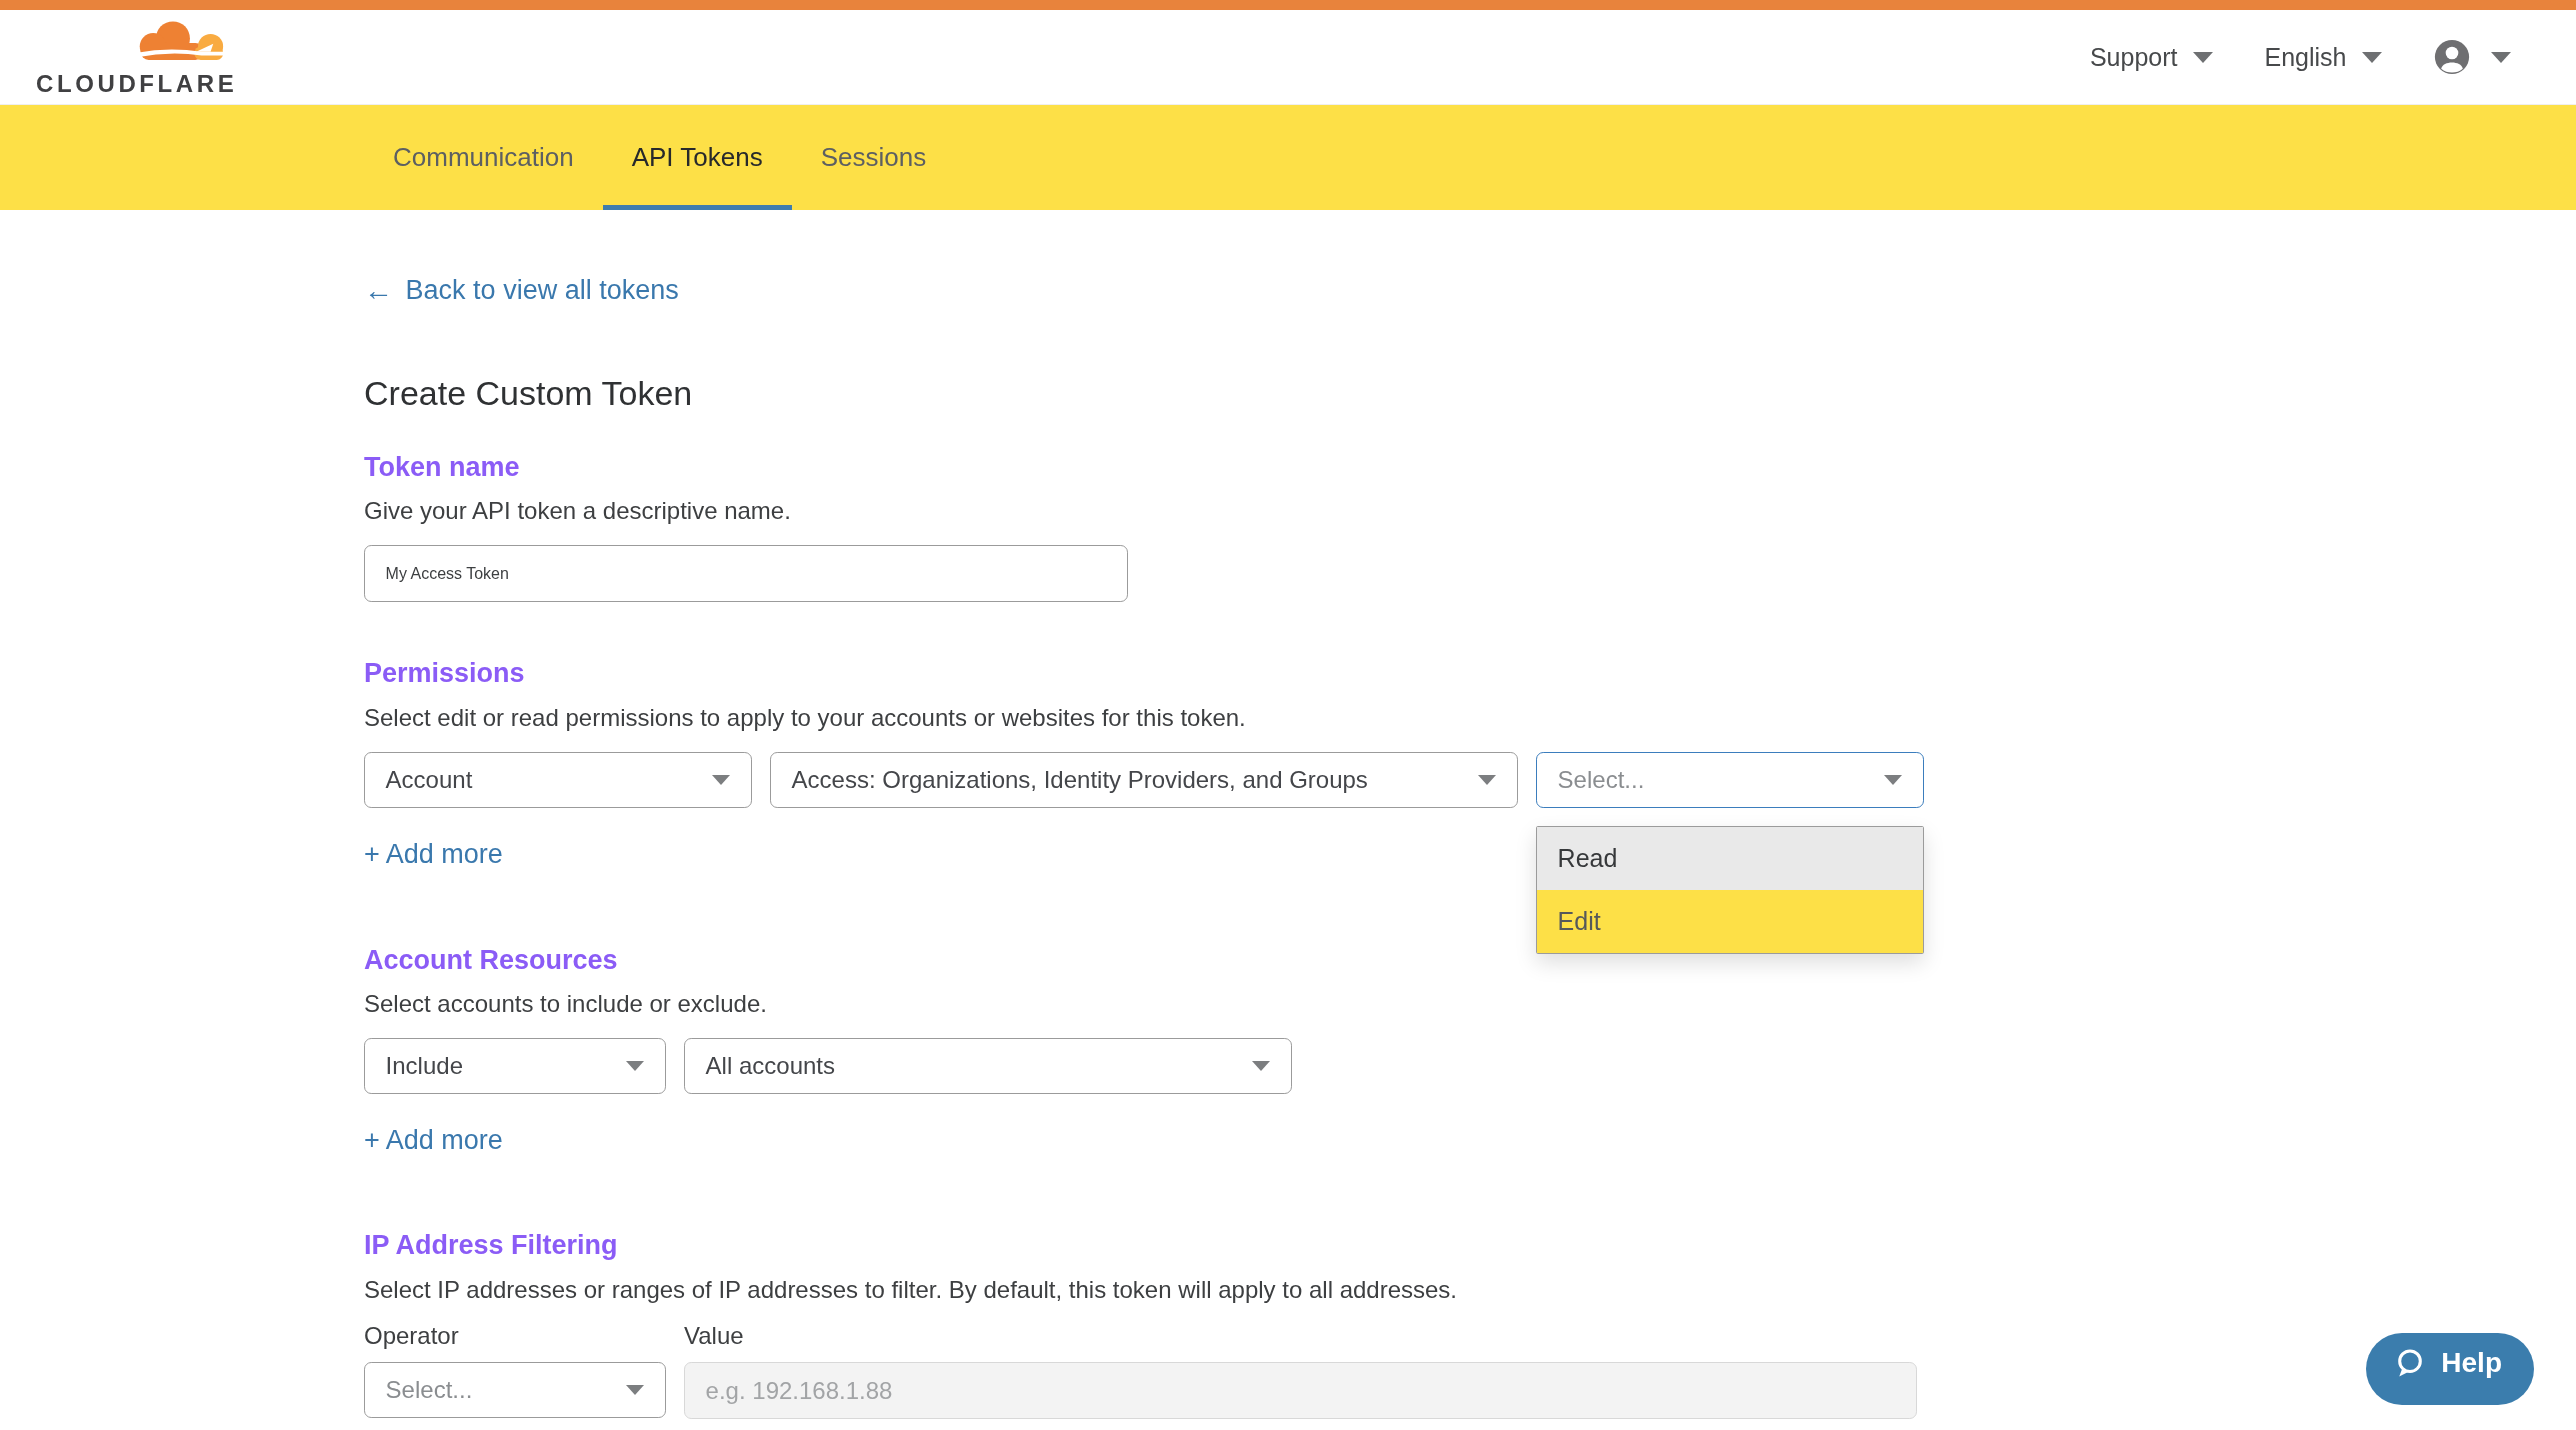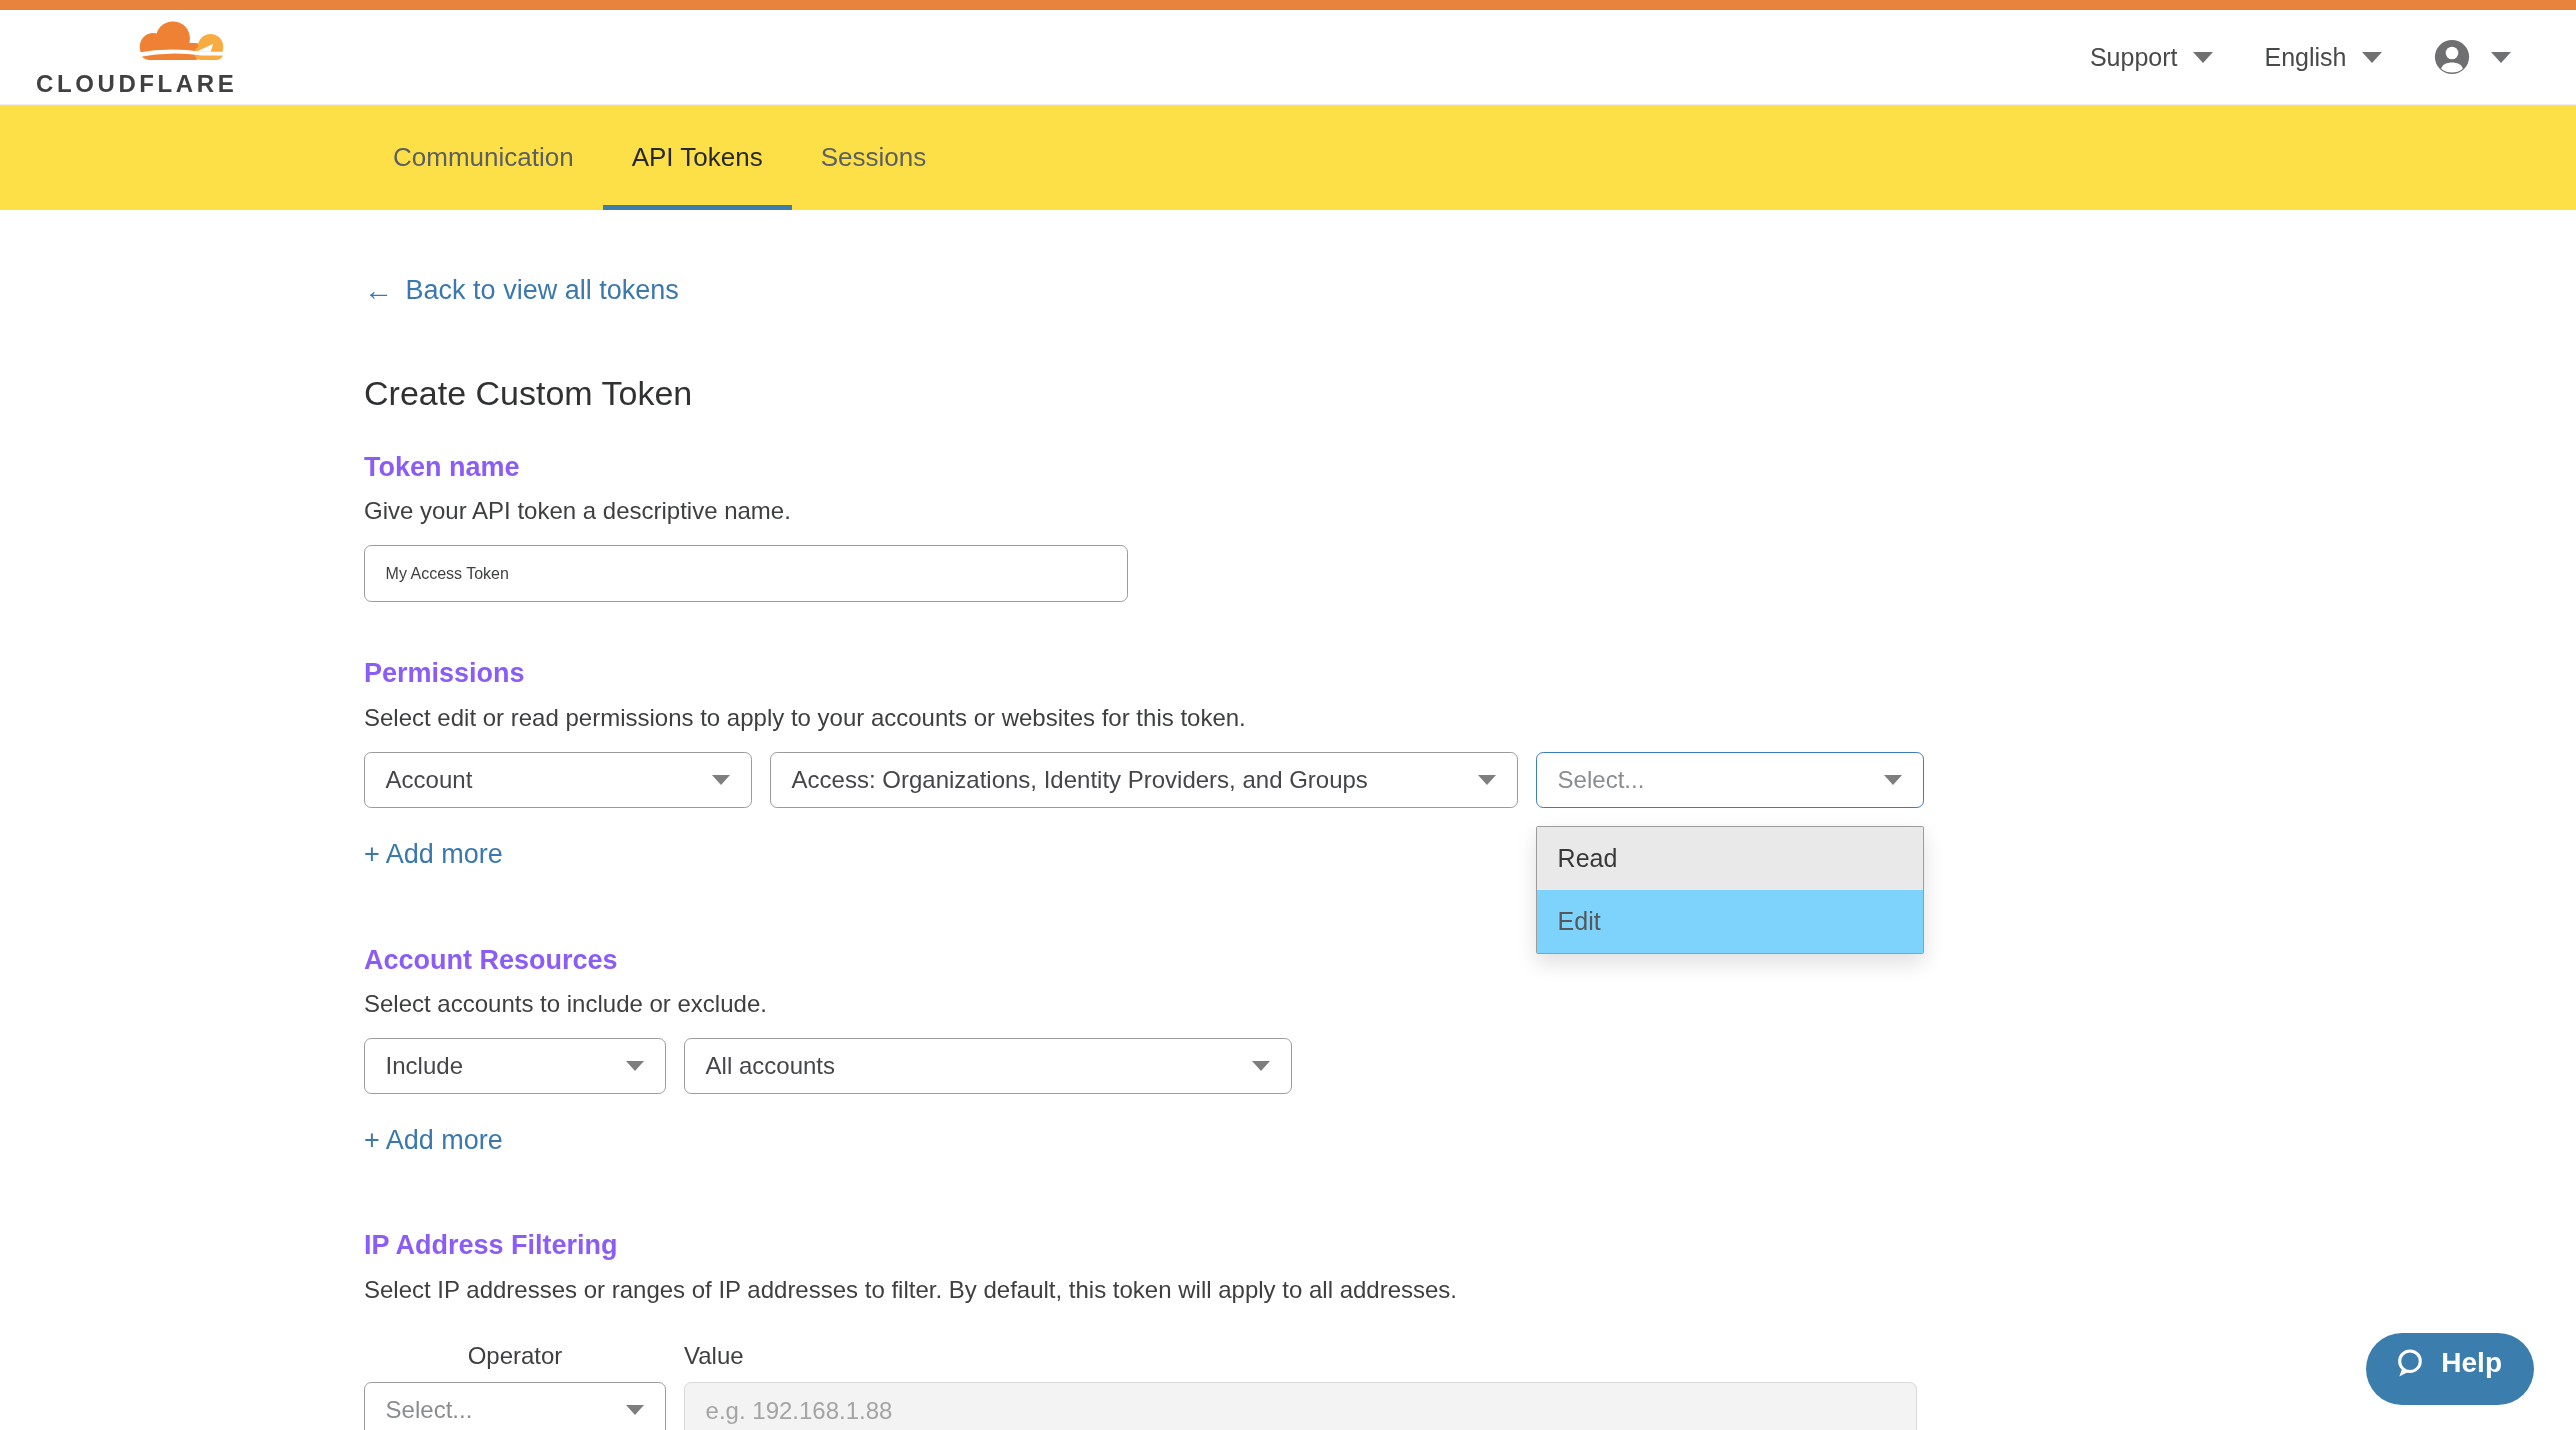--- a/index.html
+++ b/index.html
@@ -114,30 +114,30 @@
   .select-wrapper { position: relative; width: 388px; }
   .menu {
     position: absolute; top: calc(100% + 18px); left: 0; width: 100%;
     background: #fff; border: 0.9px solid #9b9b9b; border-radius: 1.8px;
     box-shadow: 0 9px 21.5px rgba(0,0,0,0.13);
     z-index: 10;
   }
   .menu-option {
     height: 63px; display: flex; align-items: center;
     padding: 0 20.6px; font-size: 25px; color: #55585b;
-    background: #7dd3fc; cursor: pointer;
+    background: #fde047; cursor: pointer;
   }
   .menu-option.highlighted { background: #e9e9e9; color: #36383a; }
 
   .add-more {
     display: inline-block; margin-top: 31px;
     color: #3a78ad; font-size: 27px; cursor: pointer; text-decoration: none;
   }
 
-  .label-row { display: flex; gap: 18px; margin-top: 38px; text-align: center; }
+  .label-row { display: flex; gap: 18px; margin-top: 18px; }
   .label-row .flabel { font-size: 24px; color: #3d3f41; }
   .label-row .flabel:first-child { width: 302px; }
 
   .ip-row { margin-top: 12.6px; }
   .value-input {
     width: 1233px; height: 57px;
     background: #f3f3f3;
     border: 0.9px solid #d8d8d8; border-radius: 7.2px;
     padding: 0 20.6px; font-size: 24px; color: #3d3f41;
     font-family: "Liberation Sans", sans-serif; outline: none;

